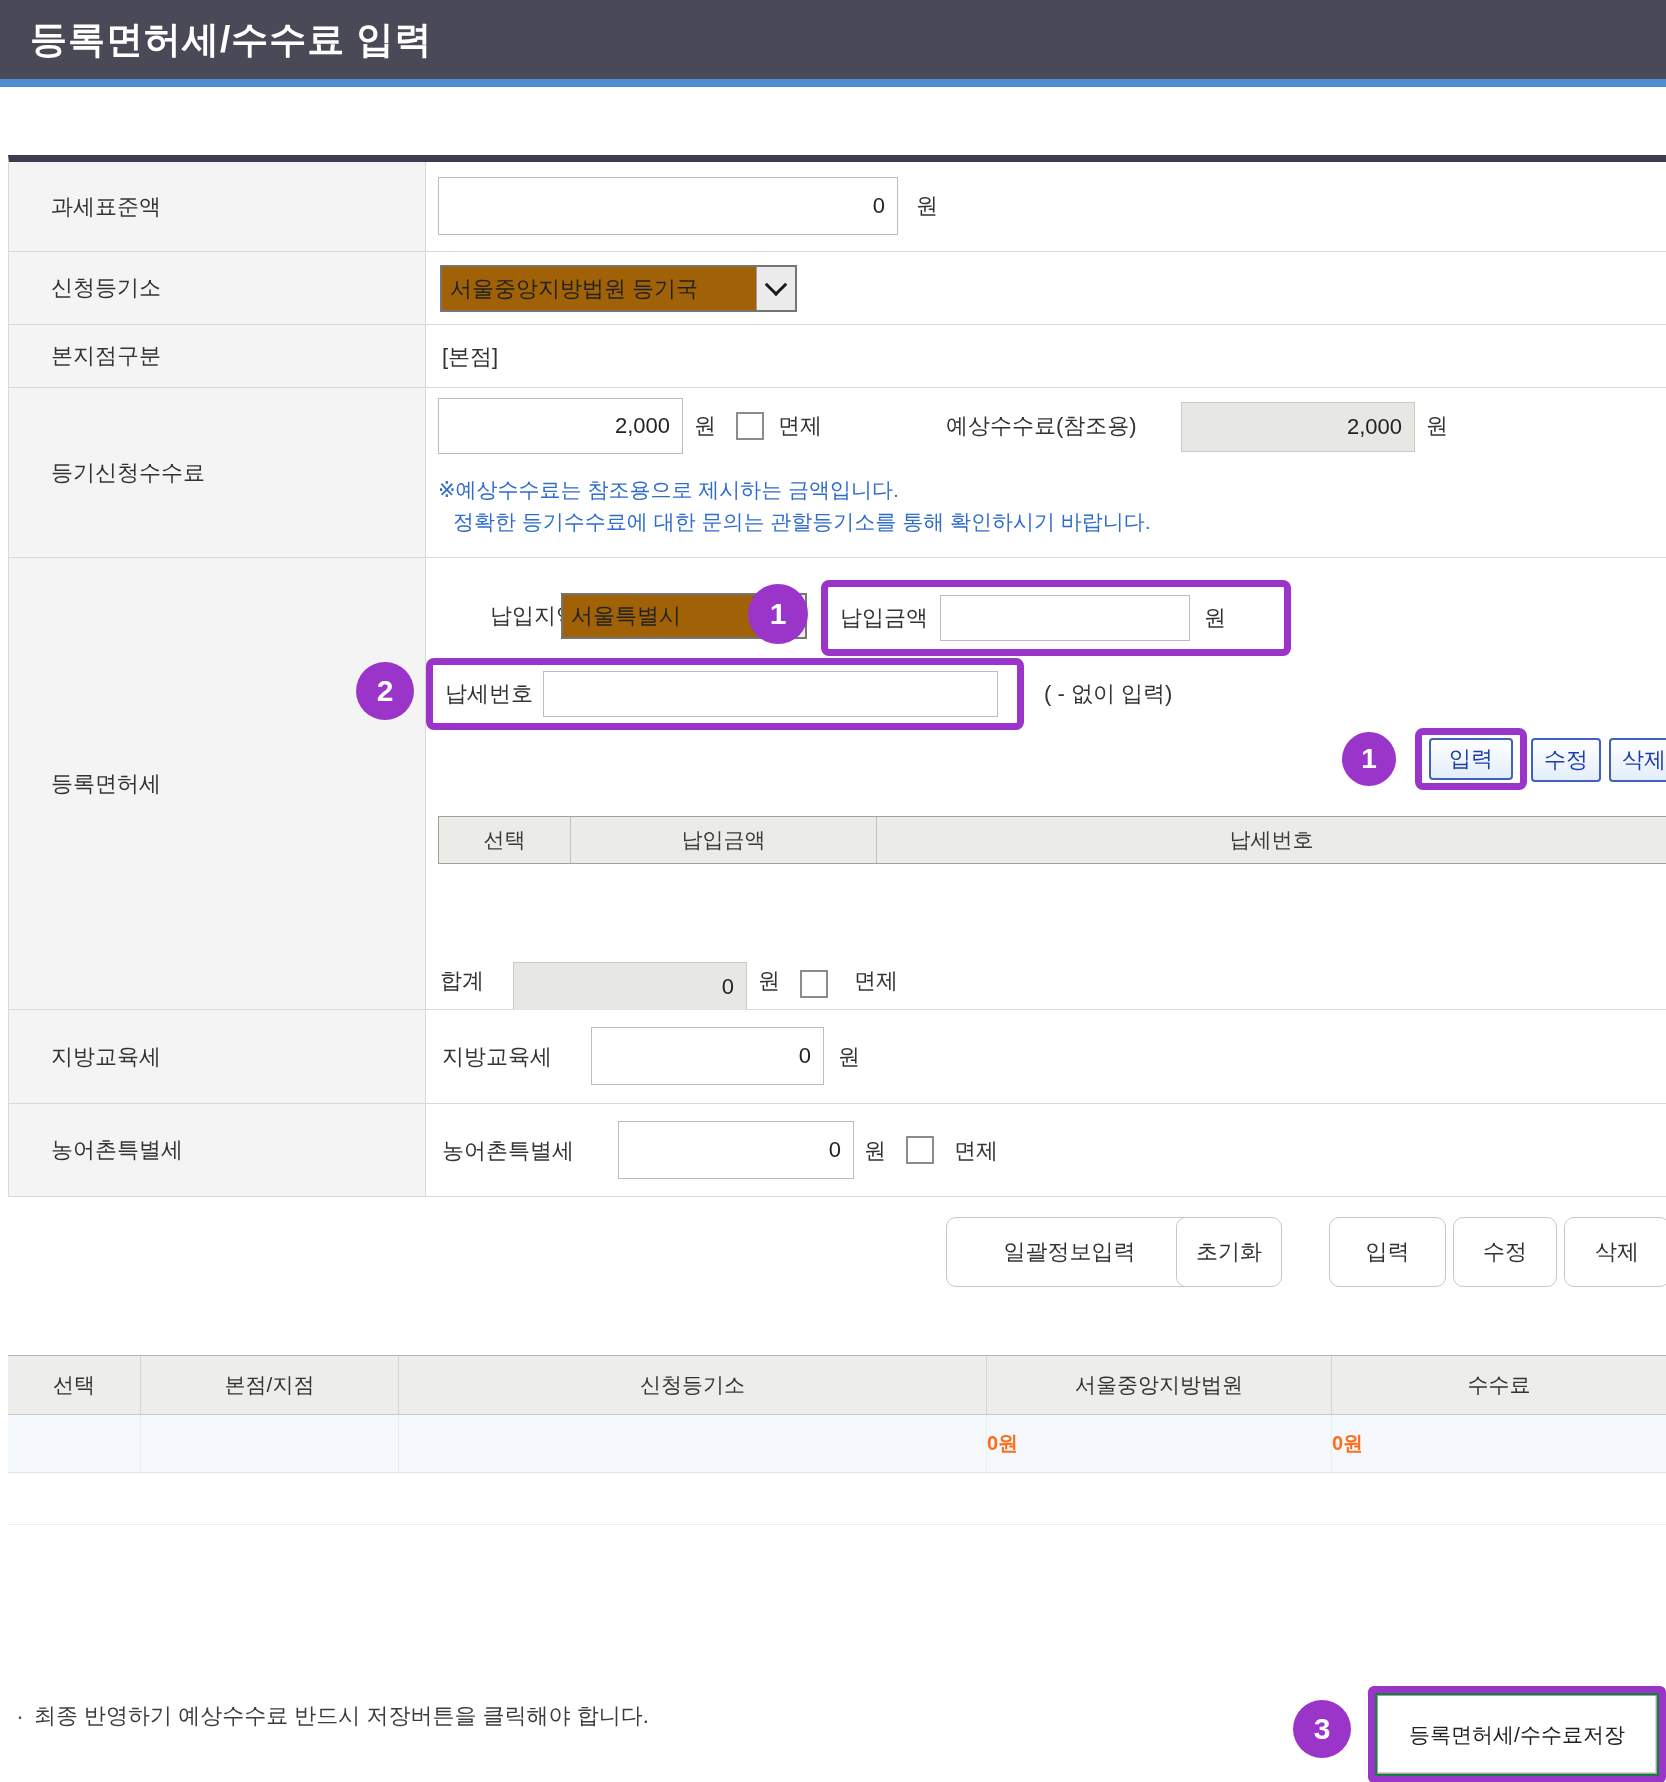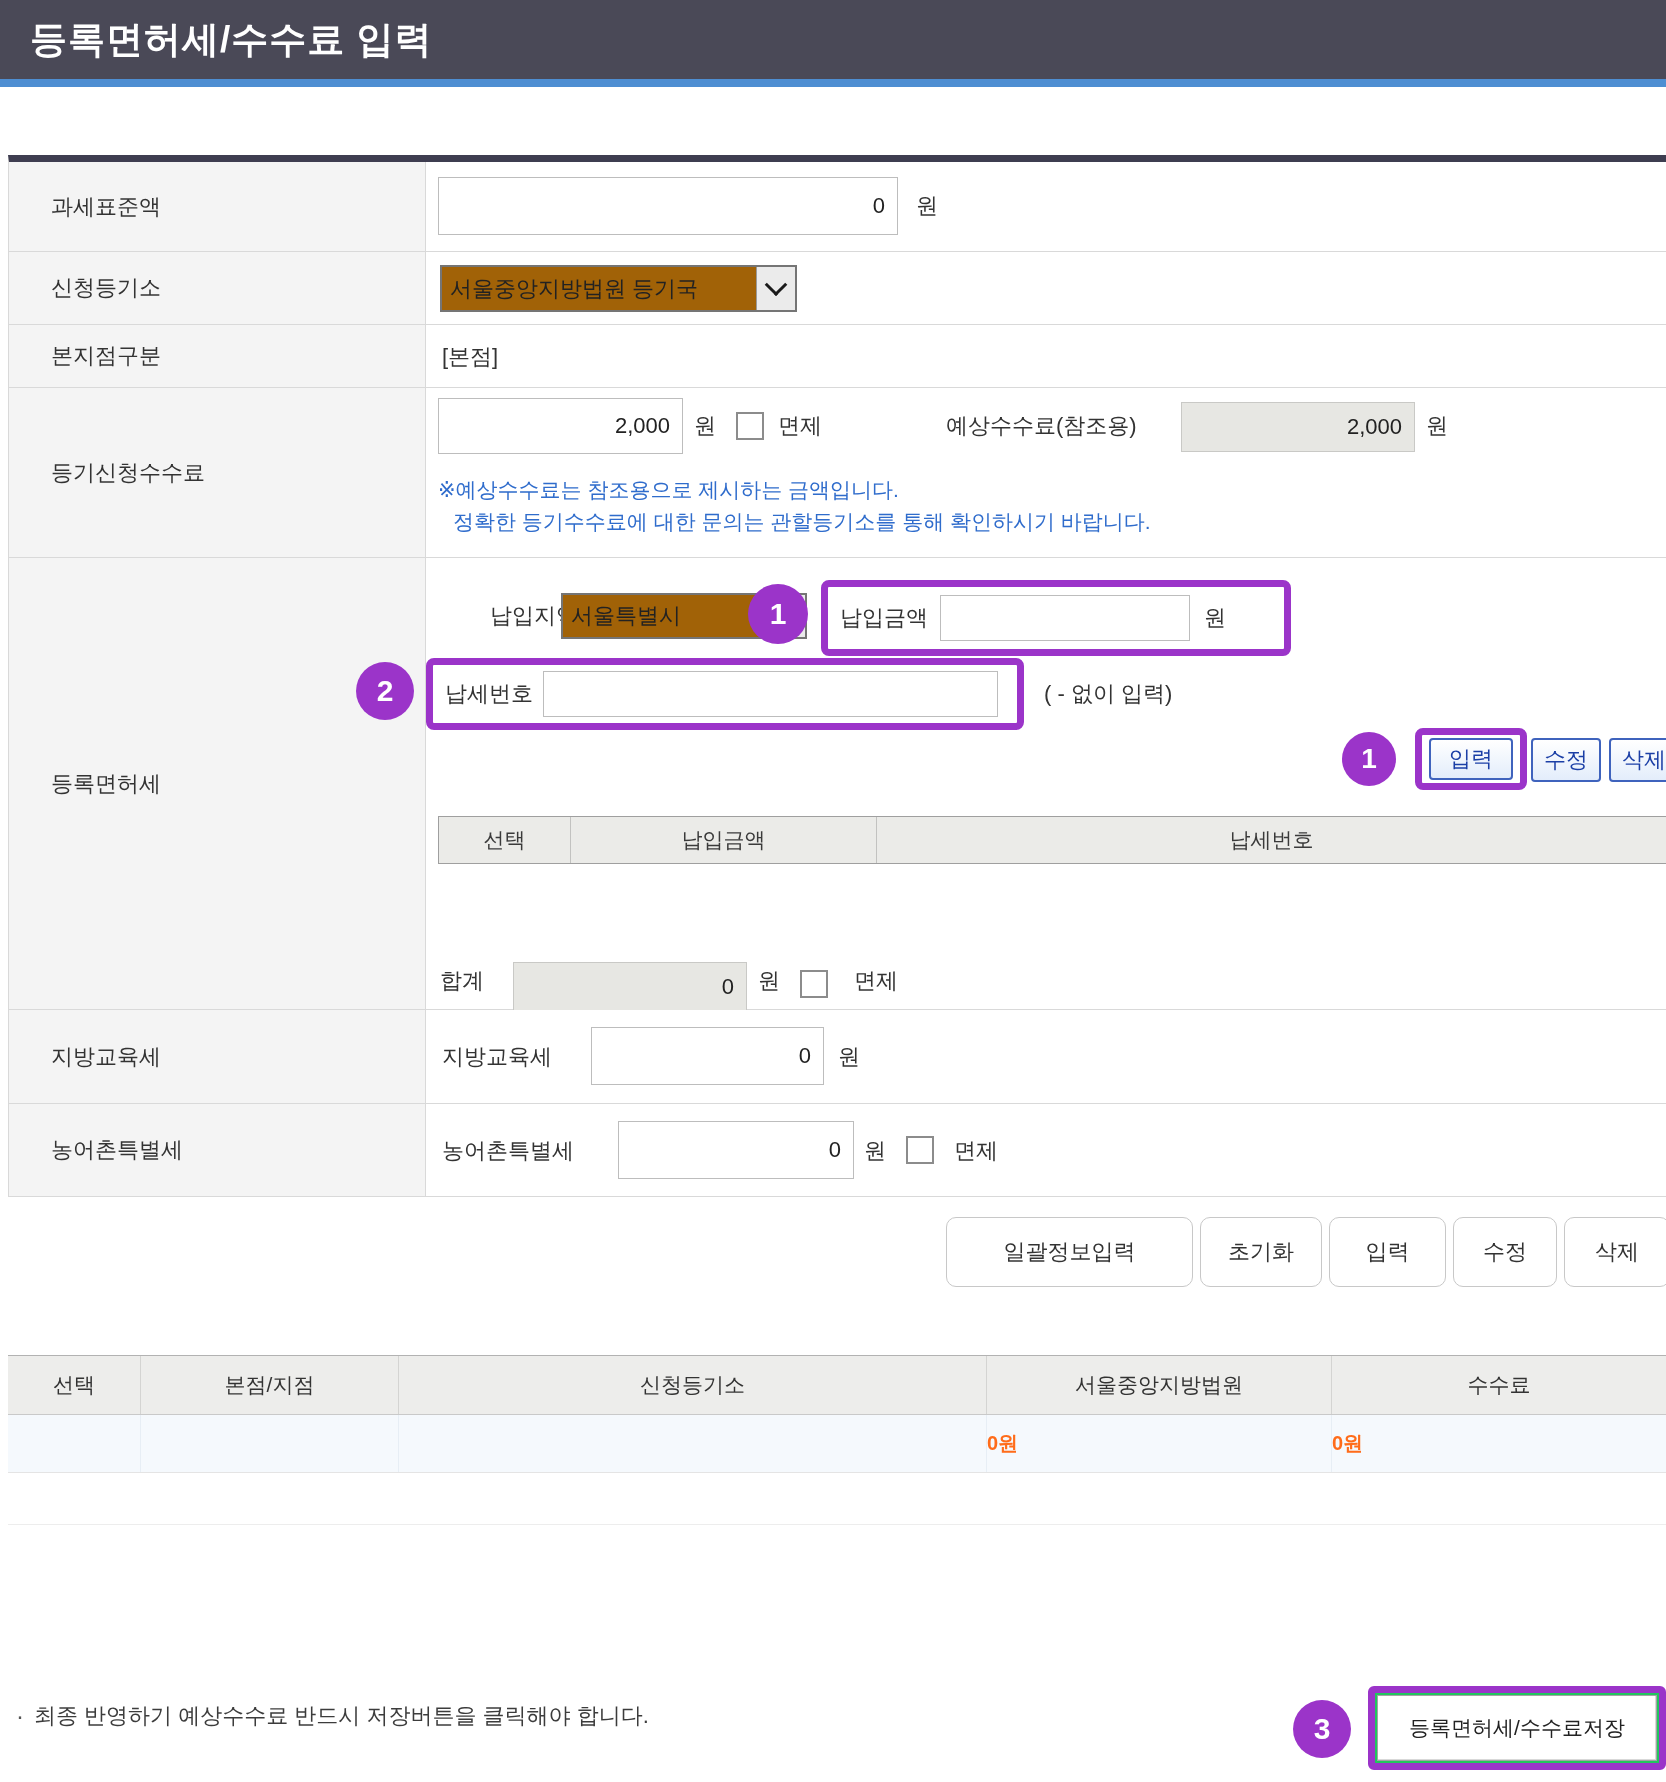--- a/index.html
+++ b/index.html
@@ -51,21 +51,21 @@
   .srow.data .sc:last-child{border-right:none;}
   .amt{width:100%;text-align:left;padding-right:22px;color:#ff6c1a;font-weight:bold;font-size:20px;}
 
   .c1{width:133px;} .c2{width:258px;} .c3{width:588px;} .c4{width:345px;} .c5{flex:1;}
 
   .faintline{position:absolute;left:8px;top:1524px;width:1658px;height:1px;background:#ededed;}
 
   .fnote{position:absolute;left:16px;top:1700px;height:32px;display:flex;align-items:center;font-size:22px;color:#3c3c3c;}
   .fnote .b{margin-right:10px;font-size:24px;color:#555;}
 
-  .saveframe{position:absolute;left:1368px;top:1686px;width:298px;height:84px;border:7px solid #9b34c9;border-radius:6px;box-sizing:border-box;padding:2px;background:#22c55e;z-index:4;}
+  .saveframe{position:absolute;left:1368px;top:1686px;width:298px;height:97px;border:7px solid #9b34c9;border-radius:6px;box-sizing:border-box;padding:2px;background:#15803d;z-index:4;}
   .savebtn{width:100%;height:100%;background:#fff;border:1px solid #a3a3a3;box-shadow:inset -1px -1px 0 #d9d9d9;font-size:21px;color:#222;display:flex;align-items:center;justify-content:center;box-sizing:border-box;cursor:pointer;}
 </style>
 </head>
 <body>
 
 <div class="page">
 
   <div class="hdr">
     <span class="hdr-title">등록면허세/수수료 입력</span>
   </div>
@@ -175,21 +175,21 @@
         <span class="lbl" style="left:16px;top:0;height:93px;">농어촌특별세</span>
         <input class="input" style="left: 192px; top: 17px; width: 236px; height: 58px;" value="0">
         <span class="unit" style="left:438px;top:0;height:93px;">원</span>
         <span class="cbx" style="left:480px;top:32px;"></span>
         <span class="lbl" style="left:528px;top:0;height:93px;">면제</span>
       </div>
     </div>
   </div>
 
   <div class="bigbtn" style="left:946px;width:247px;">일괄정보입력</div>
-  <div class="bigbtn" style="left:1200px;width:122px;">초기화</div>
+  <div class="bigbtn" style="left:1176px;width:106px;">초기화</div>
   <div class="bigbtn" style="left:1329px;width:117px;">입력</div>
   <div class="bigbtn" style="left:1453px;width:104px;">수정</div>
   <div class="bigbtn" style="left:1564px;width:106px;">삭제</div>
 
   <div class="stable">
     <div class="srow head">
       <div class="sc c1">선택</div>
       <div class="sc c2">본점/지점</div>
       <div class="sc c3">신청등기소</div>
       <div class="sc c4">서울중앙지방법원</div>

